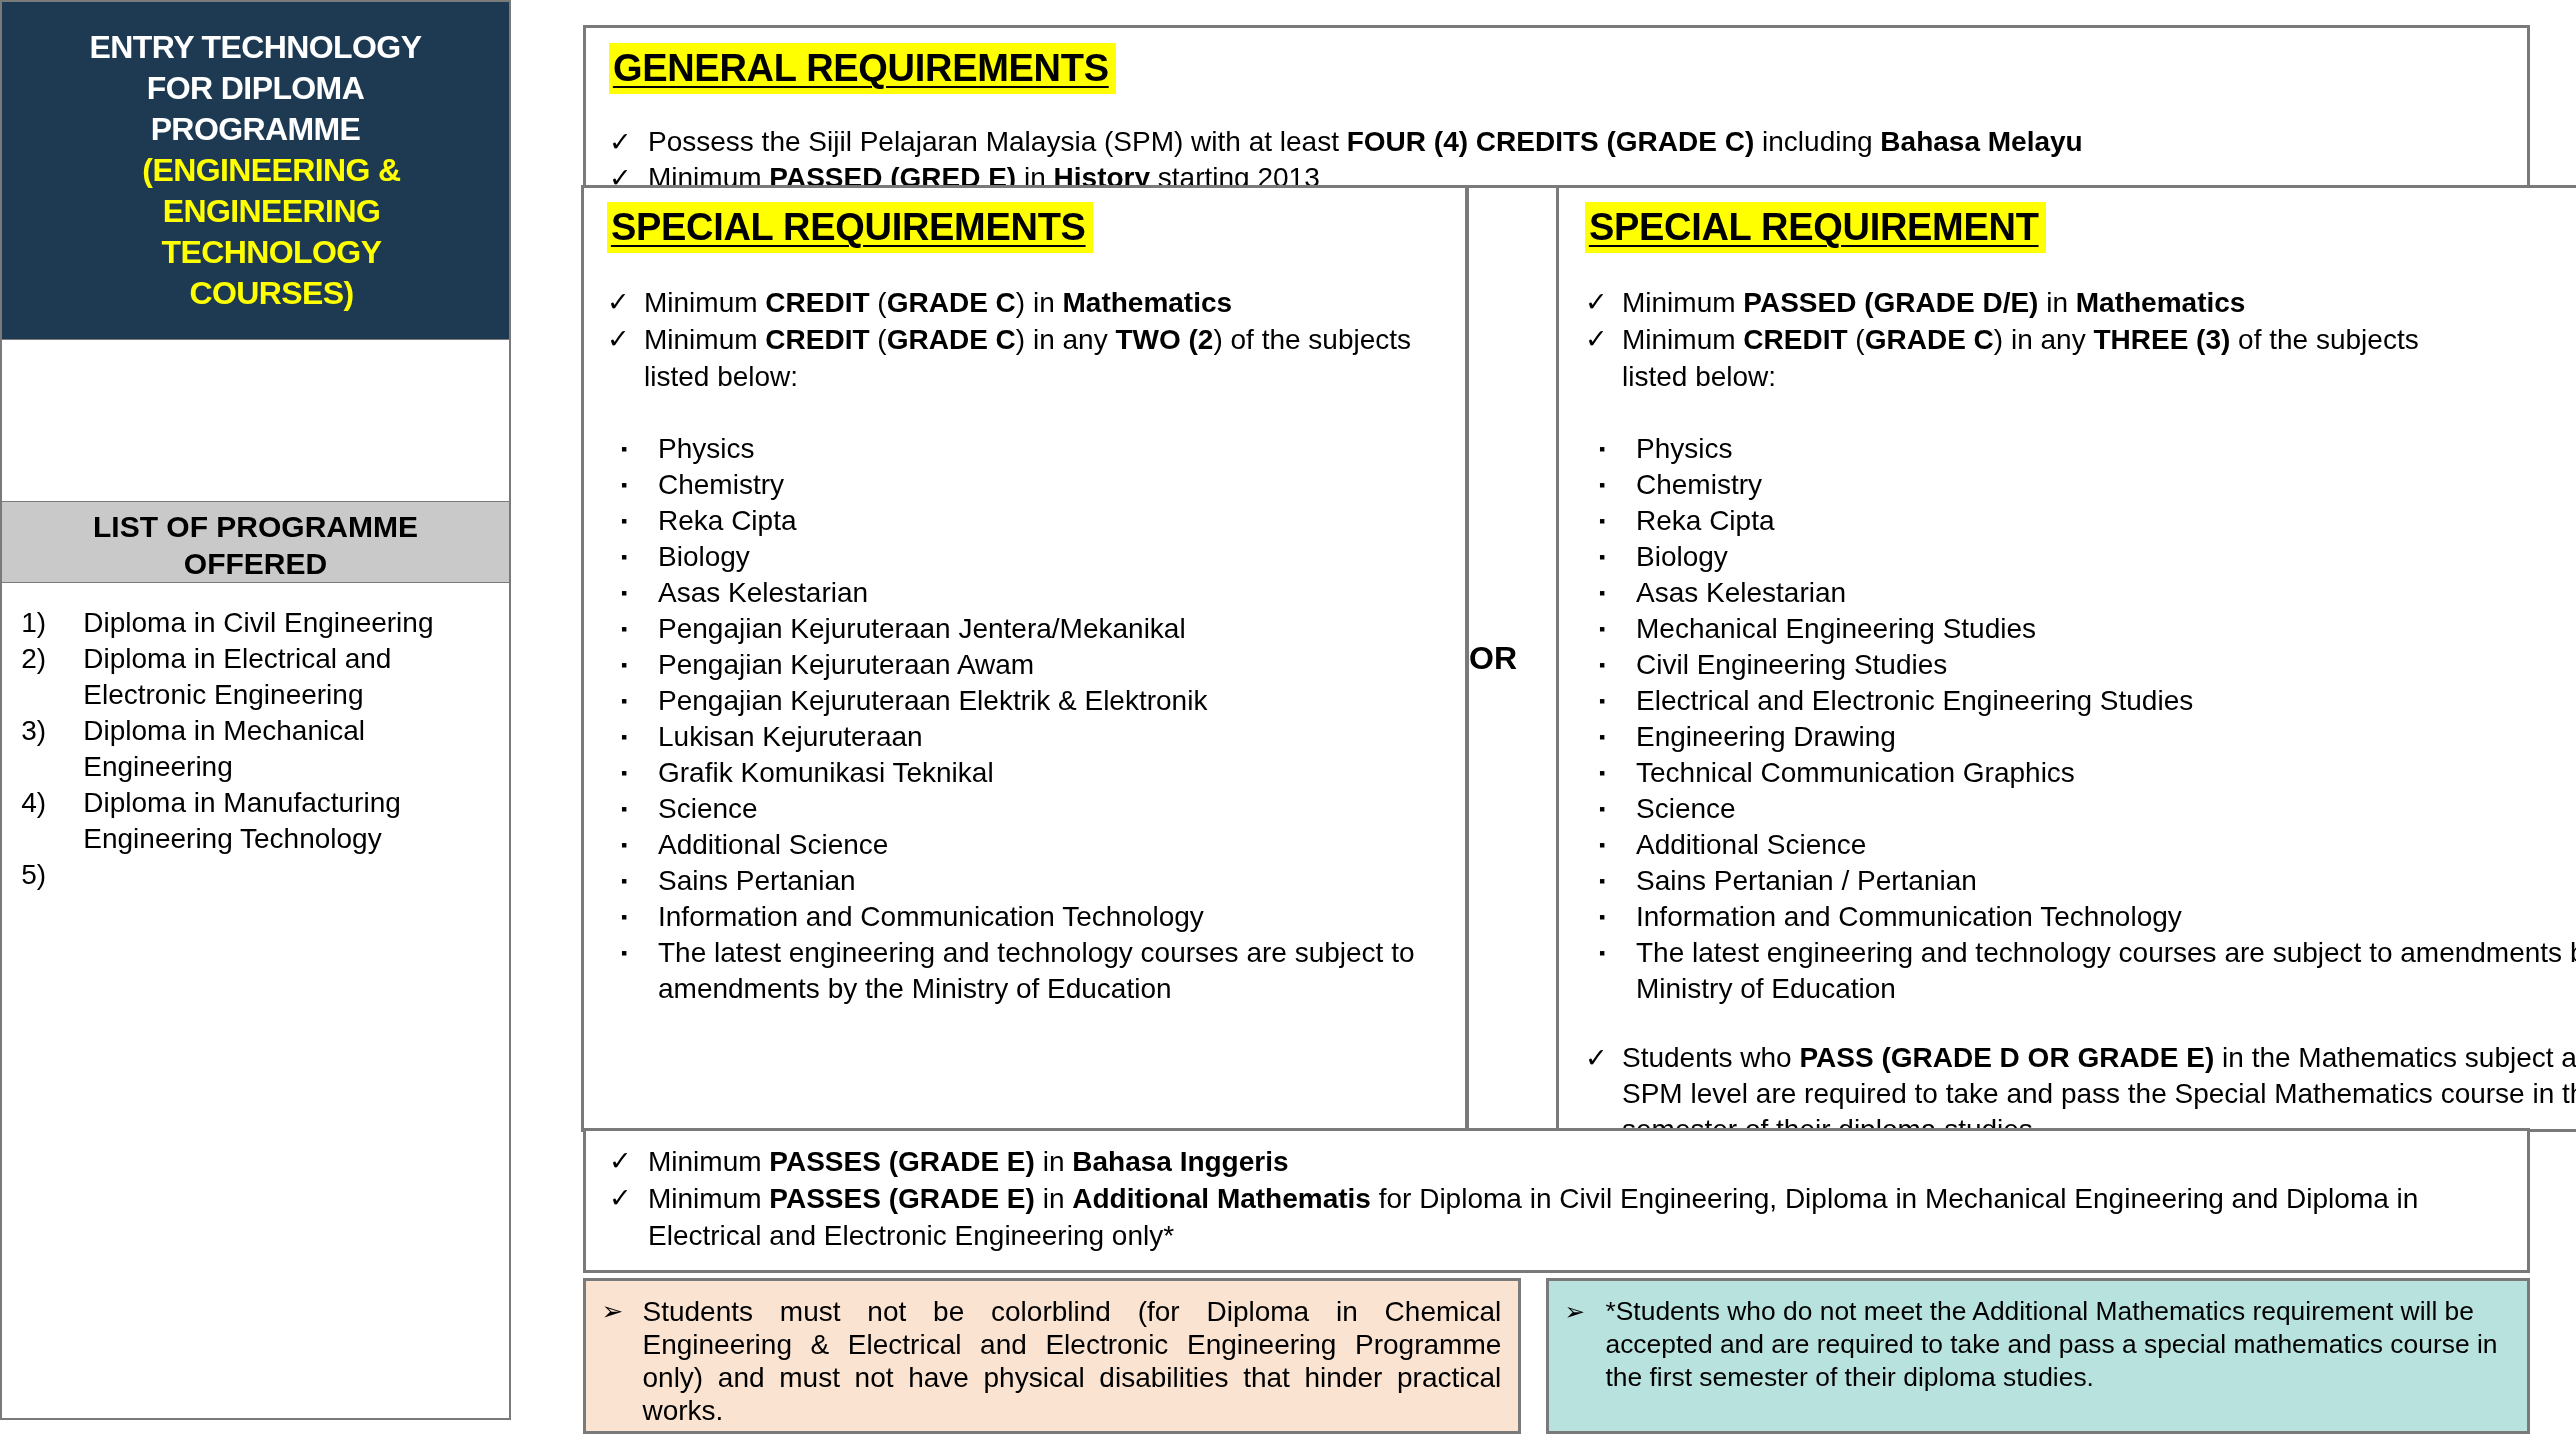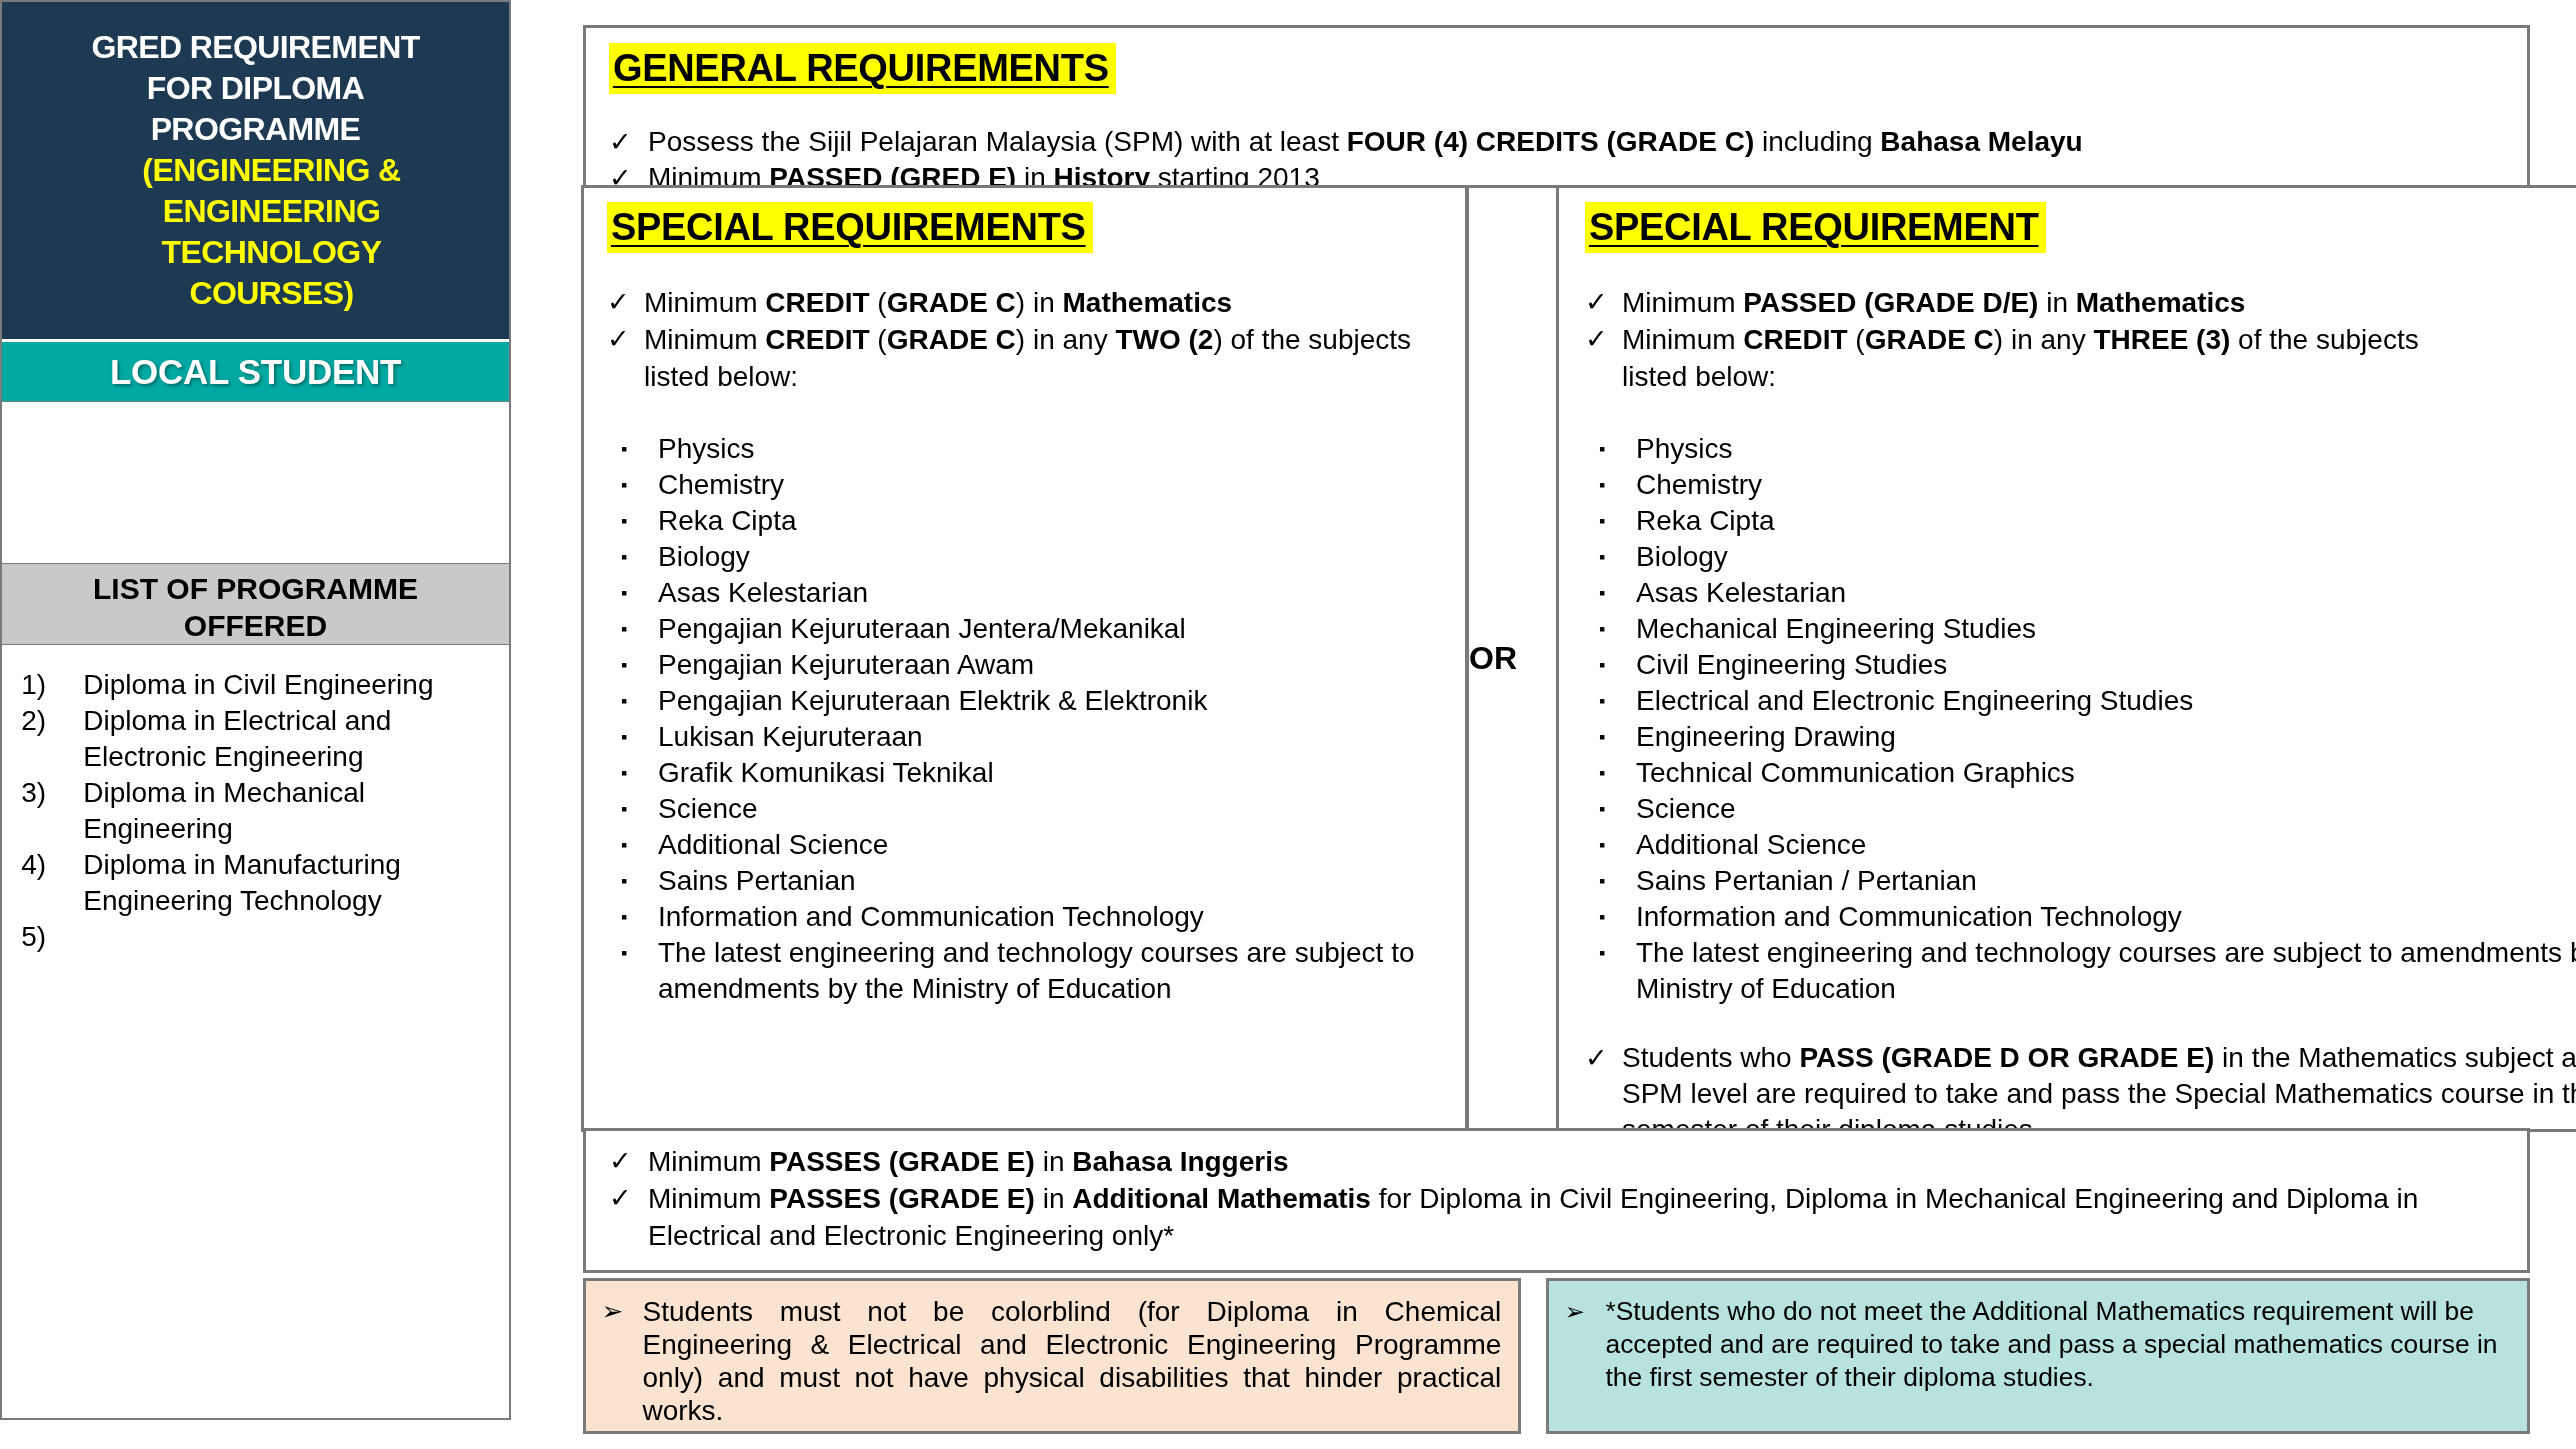--- a/index.html
+++ b/index.html
@@ -80,31 +80,28 @@
   #note-addmath .row{line-height:33px;}
   #note-addmath .pre{width:41px;font-size:24.5px;}
 </style>
 </head>
 <body>
 
 <div id="page">
 
   <div id="sidebar" class="sidebar">
     <div class="sb-navy">
-      <span>GRED REQUIREMENT
+      <span>ENTRY TECHNOLOGY
 FOR DIPLOMA
 PROGRAMME</span>
       <span class="yellow">(ENGINEERING &amp;
 ENGINEERING
 TECHNOLOGY
 COURSES)</span>
     </div>
-    <div class="sb-teal">
-      <span>LOCAL STUDENT</span>
-    </div>
     <div class="sb-spacer"></div>
     <div class="sb-gray">
       <span>LIST OF PROGRAMME
 OFFERED</span>
     </div>
     <div class="sb-list">
         <div class="row">
           <span class="pre">1)</span>
           <div class="txt">Diploma in Civil Engineering</div>
         </div>

